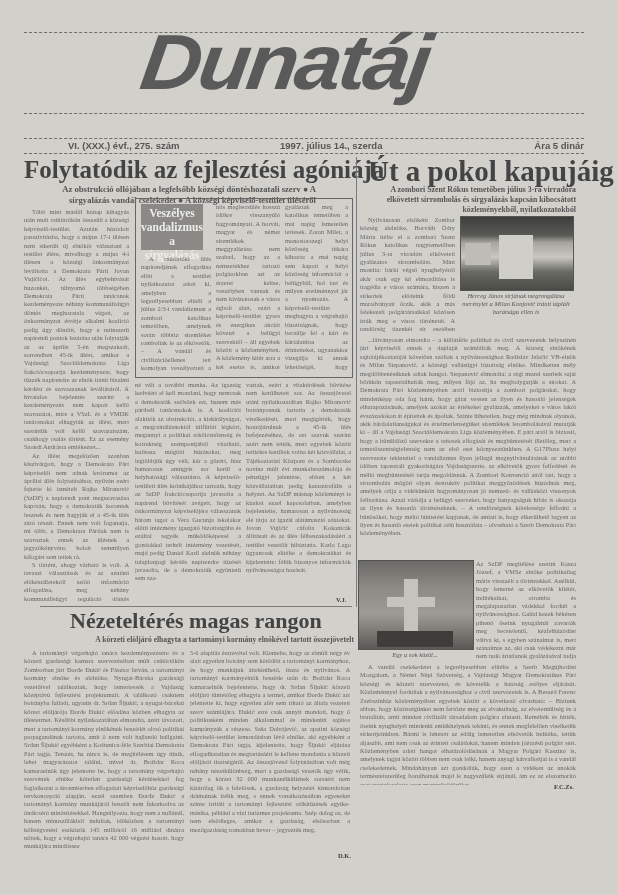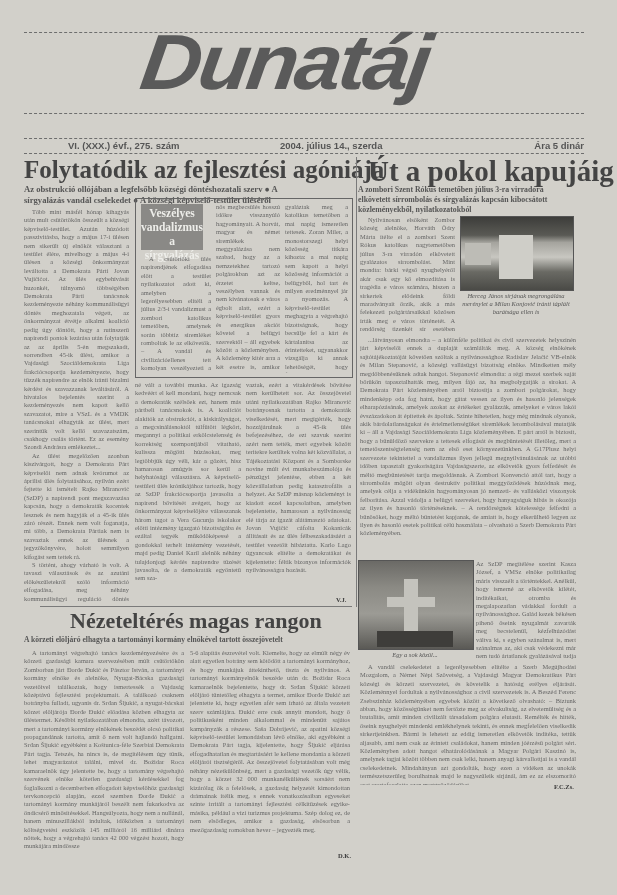--- a/index.html
+++ b/index.html
@@ -4,21 +4,21 @@
 <style>
   html,body{margin:0;padding:0;}
   body{width:617px;height:895px;background:#d4d2cc;font-family:"Liberation Serif",serif;color:#3a3a3a;overflow:hidden;position:relative;}
   .page{position:absolute;left:0;top:0;width:617px;height:895px;background:#d2d0ca;}
   .rule{position:absolute;left:24px;width:560px;border-top:1px dashed #6e6e6e;height:0;}
   .masthead-title{position:absolute;left:120px;top:22px;width:330px;height:80px;font-family:"Liberation Sans",sans-serif;font-weight:bold;font-style:italic;font-size:78px;line-height:80px;color:#5a5a5a;letter-spacing:-3px;text-align:center;transform:skewX(-8deg) scaleX(1.08);}
   .masthead-sub{position:absolute;left:0;width:617px;top:123px;text-align:center;font-family:"Liberation Sans",sans-serif;font-size:15px;color:#4a4a4a;letter-spacing:0.5px;}
   .infobar{position:absolute;left:24px;width:560px;top:140px;height:14px;font-family:"Liberation Sans",sans-serif;font-size:9.5px;font-weight:bold;color:#555;}
   .infobar span{position:absolute;top:0;margin-left:44px;}
   .h1{position:absolute;font-weight:bold;color:#444;white-space:nowrap;}
-  .deck{position:absolute;font-weight:bold;color:#555;text-align:left;font-size:10px;line-height:12px;}
+  .deck{position:absolute;font-weight:bold;color:#555;text-align:right;font-size:10px;line-height:12px;}
   .col{position:absolute;font-size:6.4px;line-height:8.4px;color:#666;text-align:justify;overflow:hidden;}
   .col p{margin:0 0 0 0;text-indent:8px;}
   .box{position:absolute;left:135px;top:198px;width:216px;height:178px;border:1.5px solid #666;}
   .box-title{position:absolute;left:5px;top:5px;width:62px;height:44px;background:#8a8986;color:#eeeeea;font-weight:bold;font-size:11.5px;line-height:14px;text-align:center;padding-top:2px;}
   .photo{position:absolute;border:1px solid #555;overflow:hidden;}
   .caption{position:absolute;font-style:italic;font-size:6.5px;line-height:8px;text-align:center;color:#555;}
   .vrule{position:absolute;width:0;border-left:1px solid #7a7a7a;}
   .hrule{position:absolute;height:0;border-top:1px solid #7a7a7a;}
   .sig{font-weight:bold;}
 </style>
@@ -26,21 +26,21 @@
 <body>
 
 <div class="page">
 
   <div class="rule" style="top:32px;"></div>
   <div class="masthead-title">Dunatáj</div>
   <div class="rule" style="top:113px;"></div>
   <div class="rule" style="top:138px;"></div>
   <div class="infobar">
     <span style="left:0;">VI. (XXX.) évf., 275. szám</span>
-    <span style="left:212px;">2004. július 14., szerda</span>
+    <span style="left:212px;">1997. július 14., szerda</span>
     <span style="right:0;">Ára 5 dinár</span>
   </div>
   <div class="rule" style="top:153px;"></div>
 
   <div class="h1" style="left:24px;top:155px;font-size:25px;line-height:30px;">Folytatódik az fejlesztési agóniája</div>
   <div class="deck" style="left:24px;top:184px;width:292px;font-size:8.6px;line-height:11px;">Az obstrukció ollójában a legfelsőbb községi döntéshozatali szerv ● A sírgyalázás vandál cselekedet ● A községi képviselő-testület üléséről</div>
 
   <div class="col" style="left:24px;top:208px;width:105px;height:395px;">
     <p>Több mint másfél hónap kihagyás után mult csütörtökön összeült a községi képviselő-testület. Azután húzódott passzivitásba, hogy a május 17-i ülésen nem sikerült új elnököt választani a testület élére, mivelhogy a május 4-i ülésen a községi önkormányzat leváltotta a Demokrata Párti Jovan Vujičićot. Az ülés egybehívását huzonkét, túlnyomó többségében Demokrata Párti tanácsnok kezdeményezte néhány kommunálisügyi döntés meghozatala végett, az önkormányzat étvétje alkalmi koalíció pedig úgy döntött, hogy a rutinszerű napirendi pontok lezárása után folytatják az az április 5-én megszakadt, sorrendben 45-ik ülést, amikor a Vajdasági Szociáldemokrata Liga frakciócsoportja kezdeményezte, hogy tűzzék napirendre az elnök iránti bizalmi kérdést és szavazzanak leváltásáról. A hivatalos bejelentés szerint a kezdeményezés nem kapott kellő szavazatot, mire a VSzL és a VMDK tanácsnokai elhagyták az ülést, mert szerintük volt kellő szavazatszám, csakhogy csalás történt. Ez az esemény Szondi Andrásra emlékeztet...</p>
     <p>Az ülést megelőzően azonban kiszivárgott, hogy a Demokrata Párt képviselői nem adnak kvórumot az áprilisi ülés folytatásához, nyilván ezért fejtette ki ismételt Rajko Miranović (SzDP) a napirendi pont megszavazása kapcsán, hogy a demokraták kocentek lesznek és nem hagyják el a 45-ik ülés záró részét. Ennek nem volt foganatja, mi több, a Demokrata Pártiak nem is szavaztak ennek az ülésnek a jegyzőkönyvére, holott semmilyen kifogást sem tettek rá.</p>

